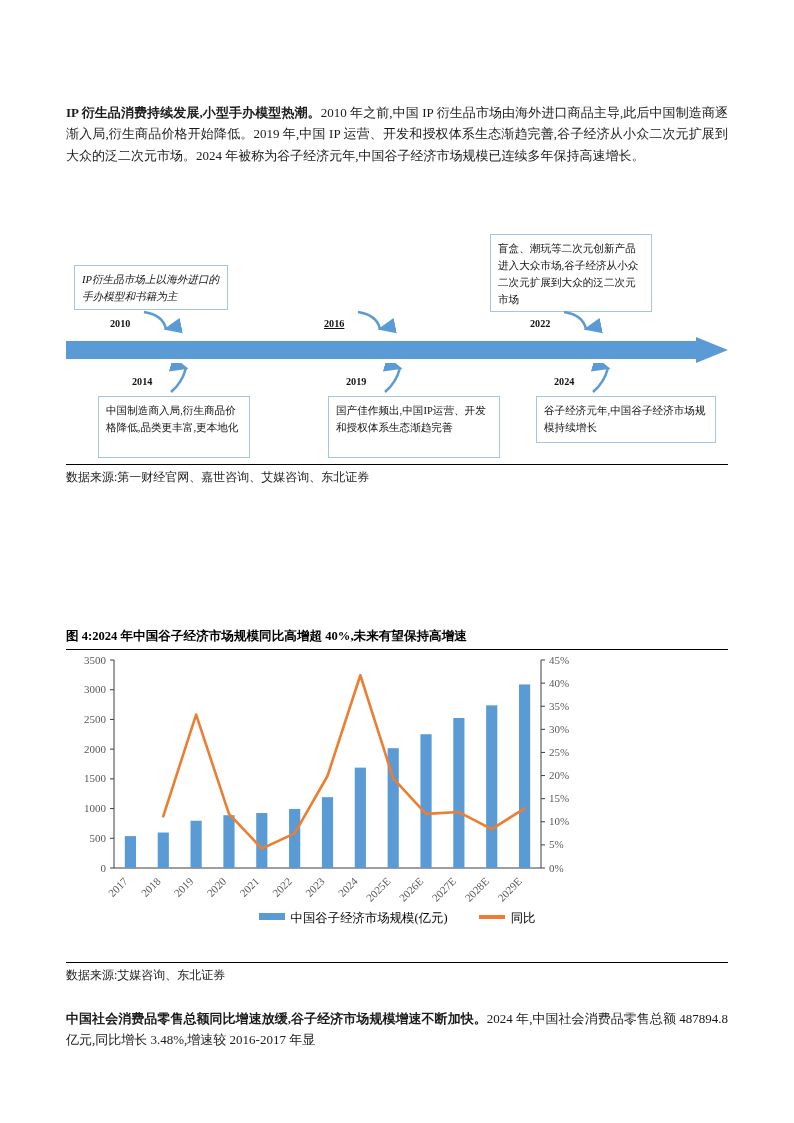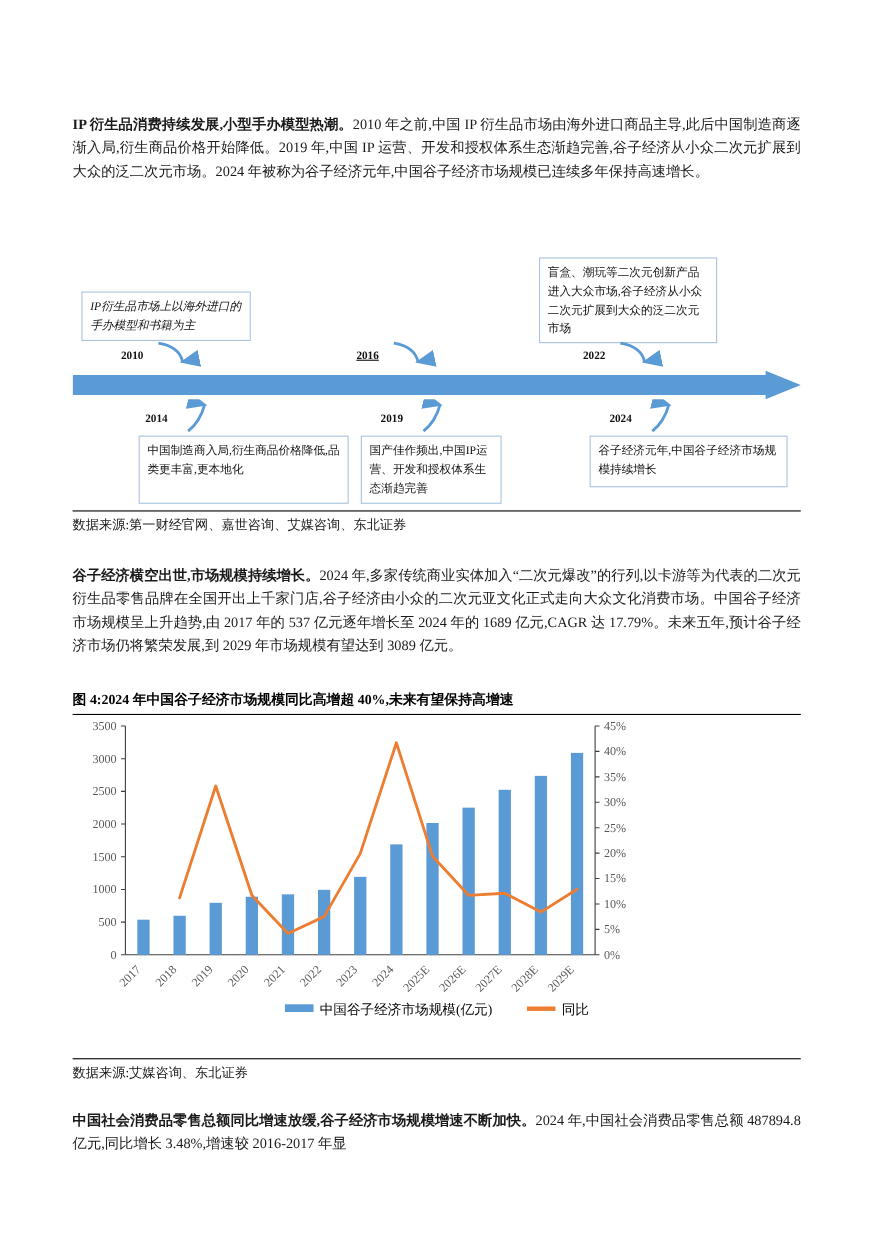--- a/index.html
+++ b/index.html
@@ -117,30 +117,27 @@
       </defs>
       <path d="M105,29 Q116,20 120,5" stroke="#5B9BD5" stroke-width="2.6" fill="none" marker-end="url(#ah-up)"></path>
       <path d="M319,29 Q330,20 334,5" stroke="#5B9BD5" stroke-width="2.6" fill="none" marker-end="url(#ah-up)"></path>
       <path d="M527,29 Q538,20 542,5" stroke="#5B9BD5" stroke-width="2.6" fill="none" marker-end="url(#ah-up)"></path>
     </svg>
 
     <div class="tl-year" style="left:66px; top:144px;">2014</div>
     <div class="tl-year" style="left:280px; top:144px;">2019</div>
     <div class="tl-year" style="left:488px; top:144px;">2024</div>
 
-    <div class="tl-box" style="left:60px; top:164px; width:191px; height:62px;">中国制造商入局,衍生商品价格降低,品类更丰富,更本地化</div>
-    <div class="tl-box" style="left:262px; top:164px; width:128px; height:62px;">国产佳作频出,中国IP运营、开发和授权体系生态渐趋完善</div>
+    <div class="tl-box" style="left:32px; top:164px; width:152px; height:62px;">中国制造商入局,衍生商品价格降低,品类更丰富,更本地化</div>
+    <div class="tl-box" style="left:262px; top:164px; width:172px; height:62px;">国产佳作频出,中国IP运营、开发和授权体系生态渐趋完善</div>
     <div class="tl-box" style="left:470px; top:164px; width:180px; height:47px;">谷子经济元年,中国谷子经济市场规模持续增长</div>
   </div>
 
   <div class="fig-src" style="top:464px;">数据来源:第一财经官网、嘉世咨询、艾媒咨询、东北证券</div>
 
-  <div class="para" style="top:512px;">
-    <b>谷子经济横空出世,市场规模持续增长。</b><span>2024 年,多家传统商业实体加入“二次元爆改”的行列,以卡游等为代表的二次元衍生品零售品牌在全国开出上千家门店,谷子经济由小众的二次元亚文化正式走向大众文化消费市场。中国谷子经济市场规模呈上升趋势,由 2017 年的 537 亿元逐年增长至 2024 年的 1689 亿元,CAGR 达 17.79%。未来五年,预计谷子经济市场仍将繁荣发展,到 2029 年市场规模有望达到 3089 亿元。</span>
-  </div>
 
   <div class="fig-title" style="top:628px;">图 4:2024 年中国谷子经济市场规模同比高增超 40%,未来有望保持高增速</div>
 
   <div class="chart-wrap">
     <svg id="chart" class="chart-svg" width="662" height="258" viewBox="0 0 662 258">
         <line x1="48" y1="10" x2="48" y2="218" stroke="#3f3f3f" stroke-width="1"></line>
         <line x1="475" y1="10" x2="475" y2="218" stroke="#3f3f3f" stroke-width="1"></line>
         <line x1="48" y1="218" x2="475" y2="218" stroke="#3f3f3f" stroke-width="1"></line>
         <line x1="44" y1="218" x2="48" y2="218" stroke="#3f3f3f" stroke-width="1"></line>
         <text x="40" y="221.6" text-anchor="end" font-size="11" font-family="&quot;Liberation Serif&quot;, serif" fill="#595959">0</text>

